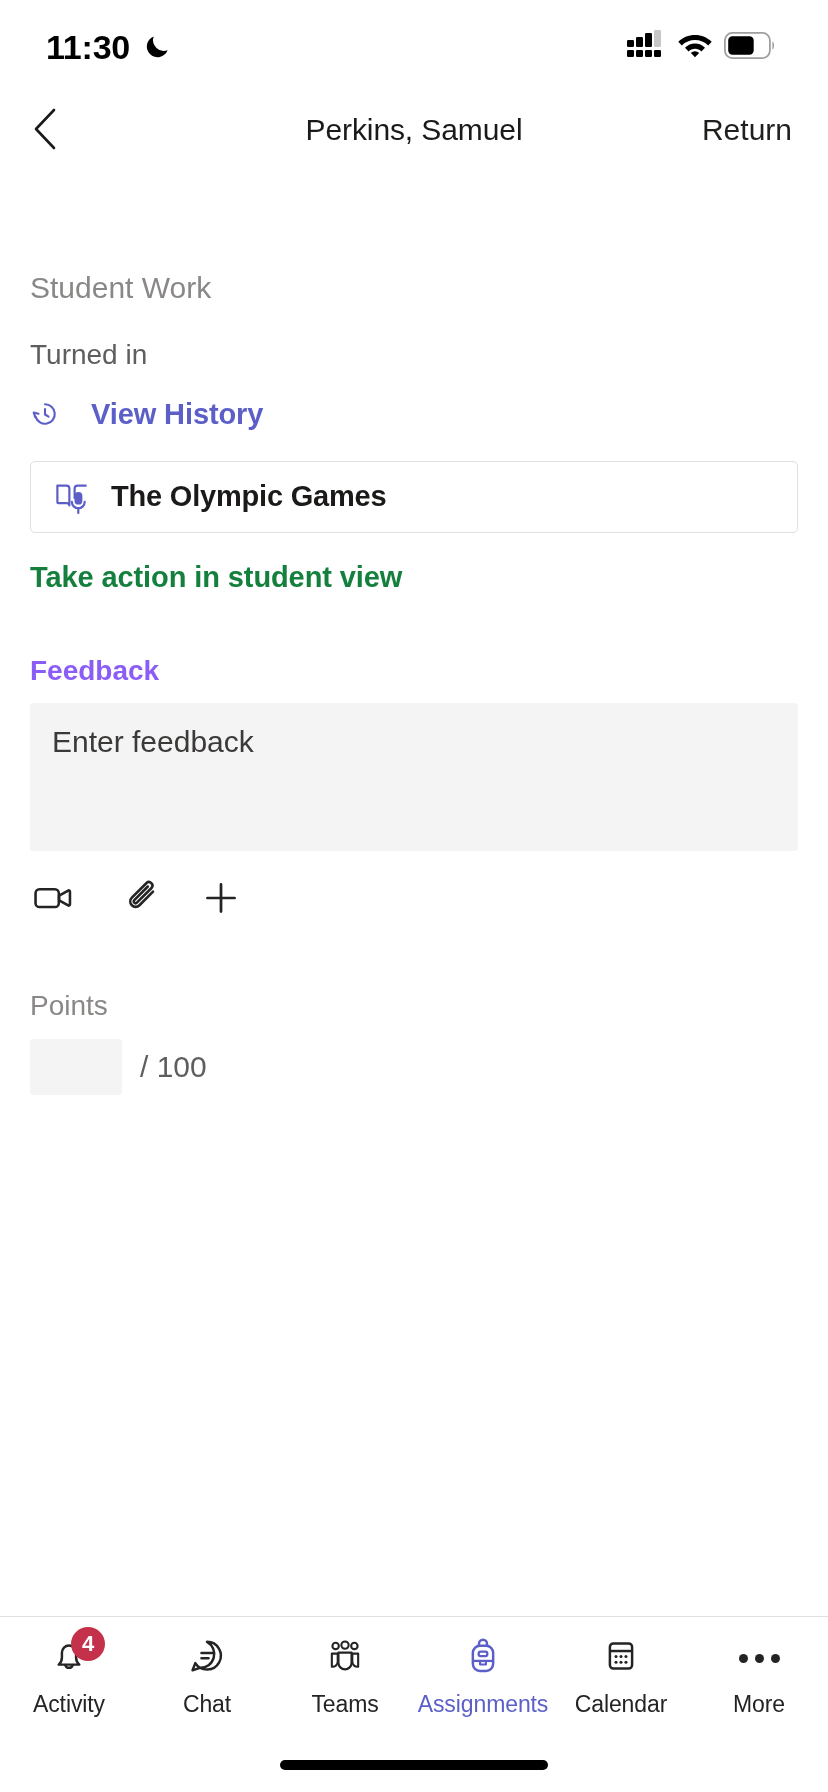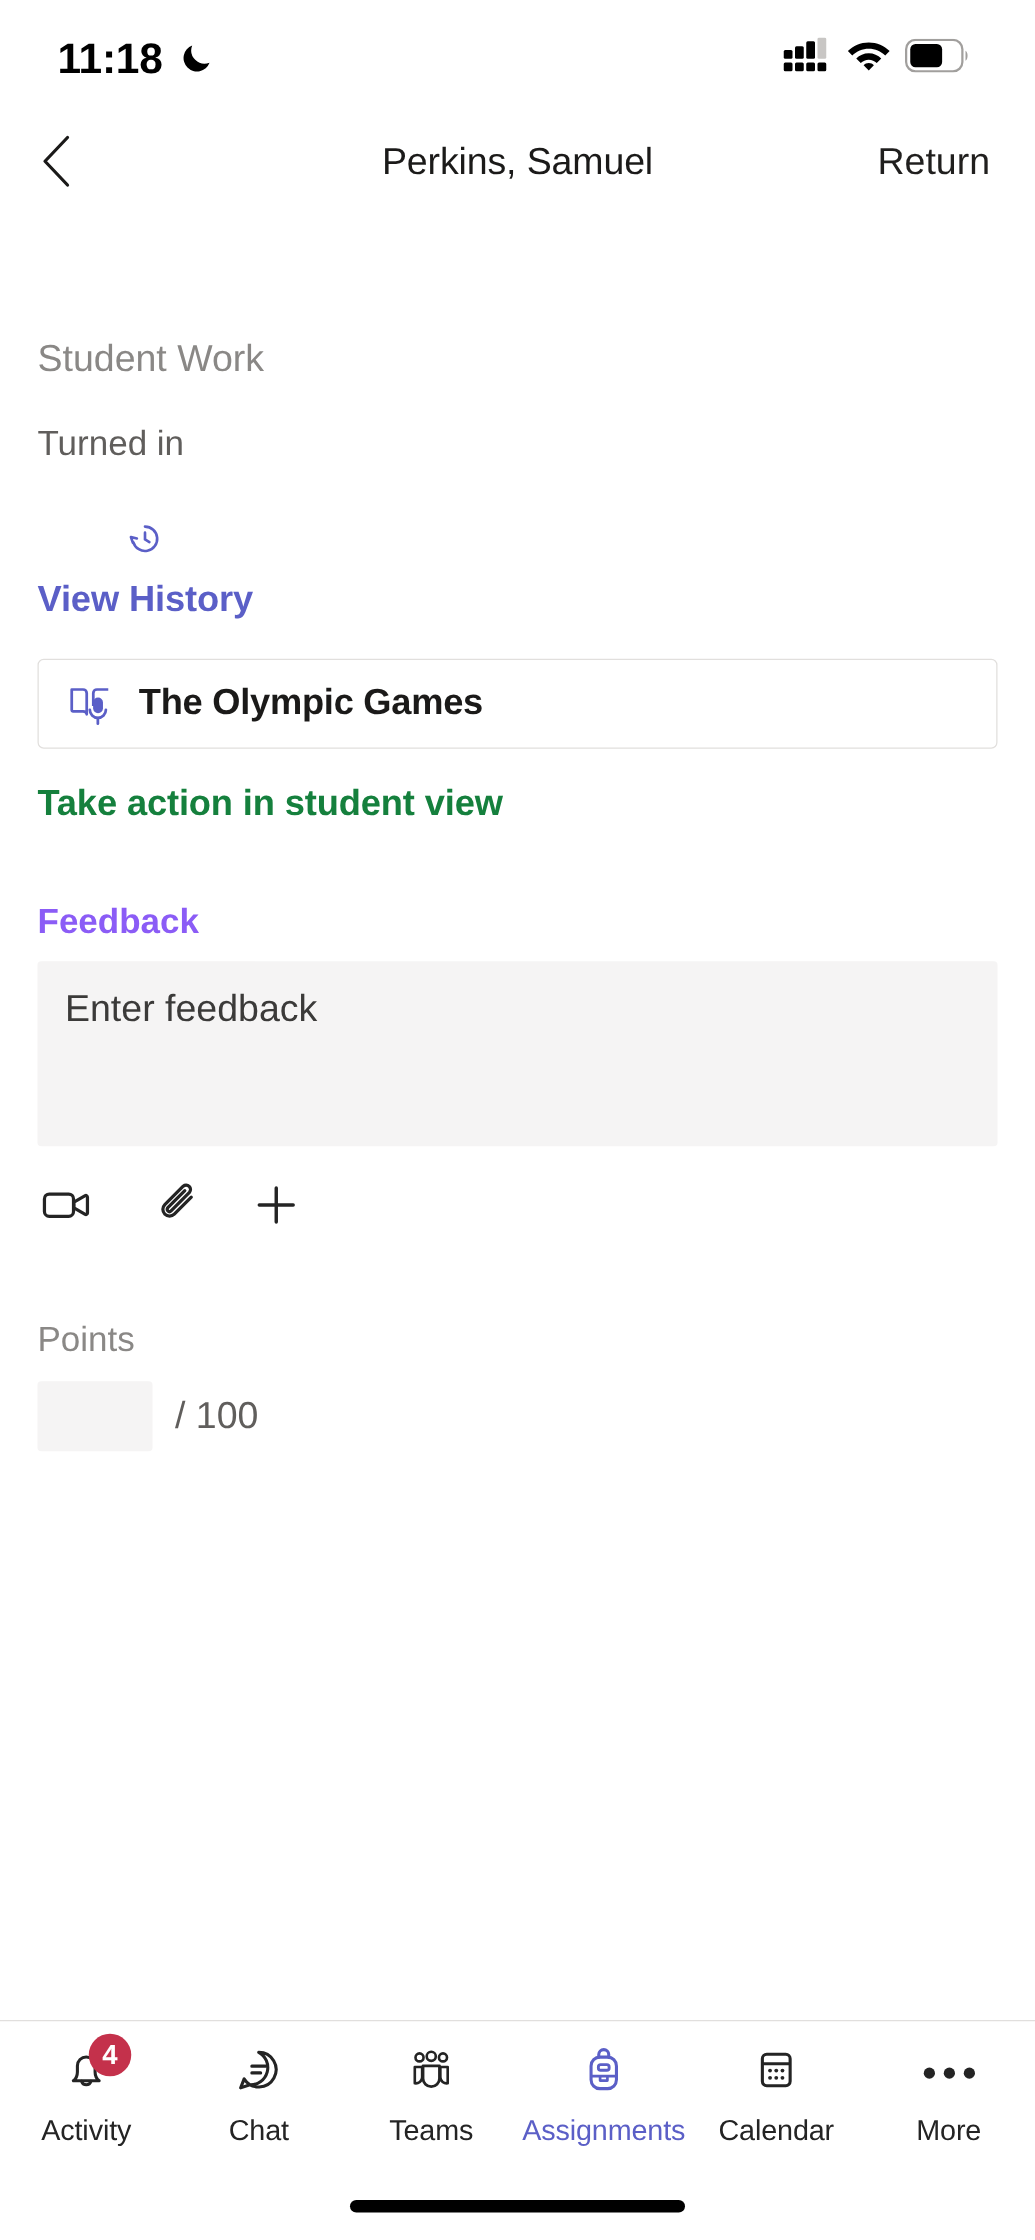--- a/index.html
+++ b/index.html
@@ -116,25 +116,24 @@
     font-size: 28px;
     color: #605e5c;
     font-weight: 400;
     margin-top: 32px;
     line-height: 1.2;
   }
 
   .history-row {
     display: flex;
     align-items: center;
-    gap: 18px;
-    margin-top: 44px;
+    gap: 31px;
+    margin-top: 26px;
     cursor: pointer;
     width: fit-content;
-    flex-direction: column;
   }
   .history-icon { display: flex; align-items: center; }
   .history-label {
     font-size: 29px;
     font-weight: 700;
     color: #5b5fc7;
     letter-spacing: -0.1px;
   }
 
   .work-card {
@@ -317,21 +316,21 @@
     border-radius: 5px;
   }
 </style>
 </head>
 <body>
 
 <div id="screen">
 
   <div class="status-bar">
     <div class="status-left">
-      <span class="status-time">11:18</span>
+      <span class="status-time">11:30</span>
       <span class="moon-icon">
         <svg width="30" height="30" viewBox="0 0 24 24">
           <path d="M20.5 14.6A8.6 8.6 0 0 1 9.4 3.5 8.6 8.6 0 1 0 20.5 14.6z" fill="#000"></path>
         </svg>
       </span>
     </div>
     <div class="status-right">
       <span class="signal-dots">
         <svg width="40" height="30" viewBox="0 0 40 30">
           <rect x="1" y="10" width="7" height="7" rx="1.2" fill="#000"></rect>

